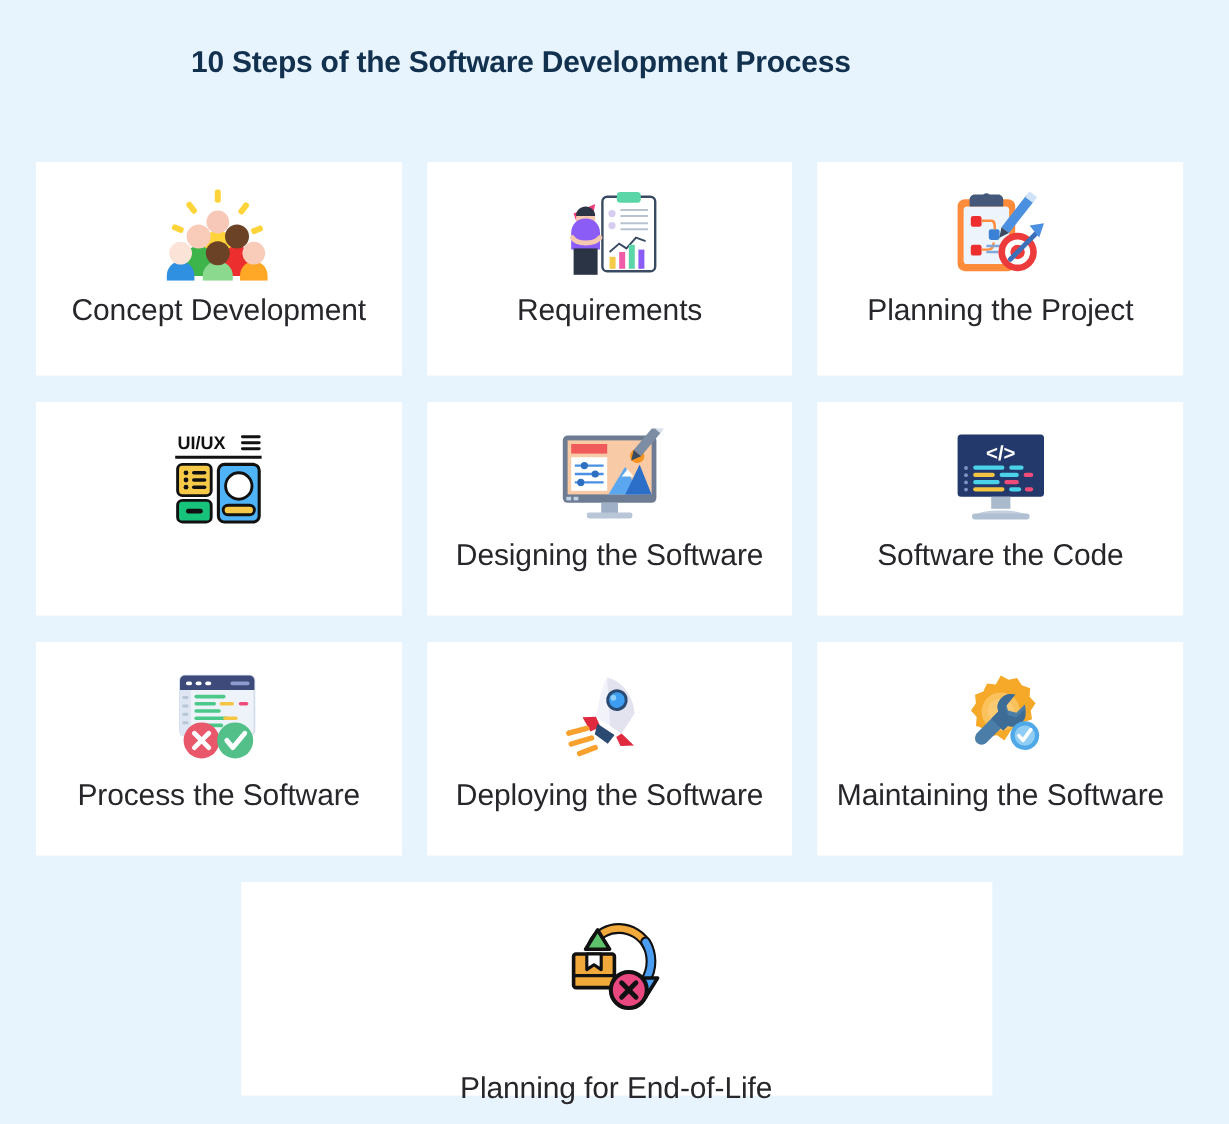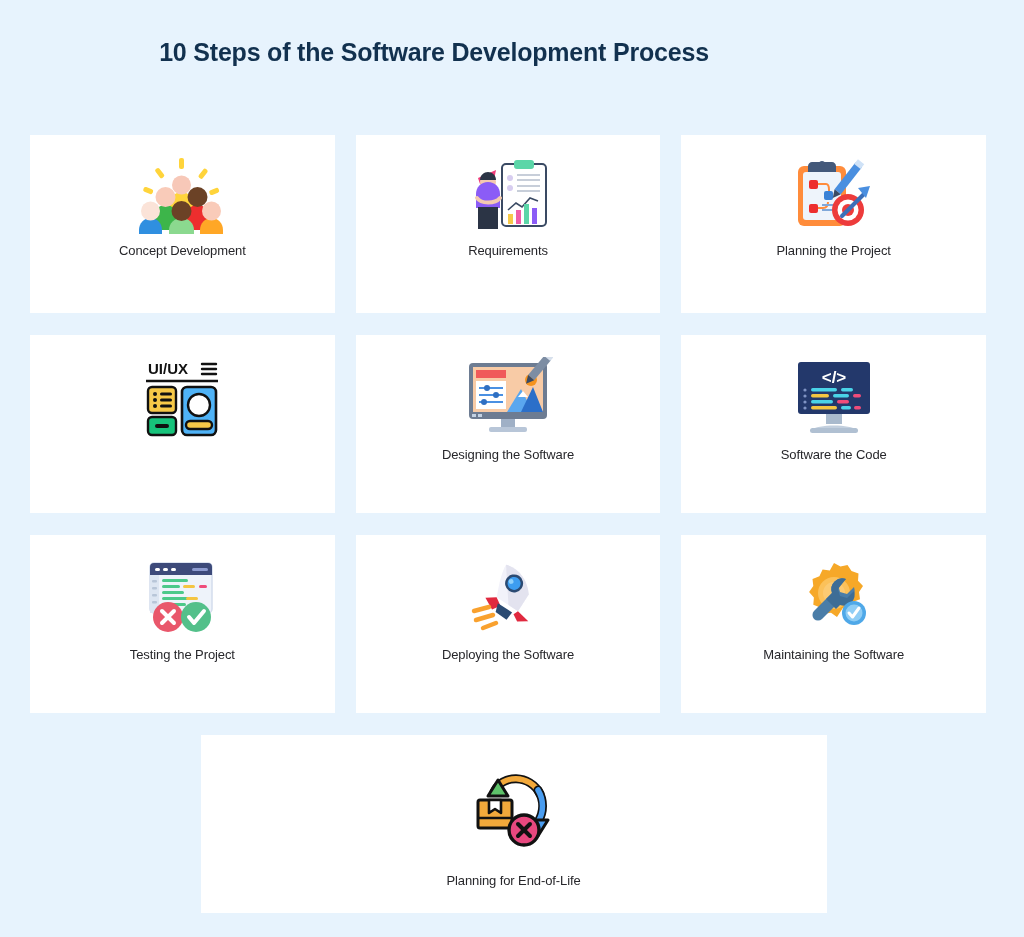--- a/index.html
+++ b/index.html
@@ -57,30 +57,31 @@
   .row-3 .card { height: 178px; }
   .card:last-child { margin-right: 11px; }
   .row-4 {
     justify-content: center;
     margin-bottom: 0;
   }
   .row-4 .card {
     width: 626px;
     height: 178px;
     margin-right: 0;
+    gap: 28px;
   }
   .icon-box {
     height: 80px;
     display: flex;
     align-items: center;
     justify-content: center;
     margin-bottom: 6px;
   }
   .card-label {
-    font-size: 13px;
+    font-size: 25px;
     color: #27272b;
     text-align: center;
     line-height: 1.28;
     letter-spacing: -0.1px;
     max-width: 280px;
   }
   .row-2 .icon-box { height: 84px; }
   .row-2 .card-label { margin-top: 2px; }
   .row-3 .icon-box { height: 86px; }
   .row-4 .icon-box { height: 88px; margin-top: 10px; }
@@ -349,21 +350,21 @@
             <circle cx="28" cy="58" r="15" fill="#e9576b"></circle>
             <g stroke="#ffffff" stroke-width="4" stroke-linecap="round">
               <line x1="22" y1="52" x2="34" y2="64"></line>
               <line x1="34" y1="52" x2="22" y2="64"></line>
             </g>
             <circle cx="56" cy="58" r="15" fill="#53c08a"></circle>
             <polyline points="49,58 54,64 64,52" fill="none" stroke="#ffffff" stroke-width="4" stroke-linecap="round" stroke-linejoin="round"></polyline>
           </svg>
         </div>
         <div class="card-label">
-          <div>Testing the Project</div>
+          <div>Process the Software</div>
         </div>
       </div>
 
       <div class="card">
         <div class="icon-box">
           <svg width="84" height="78" viewBox="0 0 84 78">
             <g transform="rotate(-12 42 39)">
               <path d="M47 6c12 6 18 20 16 34l-14 14-18-18 6-14C41 14 44 9 47 6z" fill="#f2f2fa"></path>
               <path d="M47 6c12 6 18 20 16 34l-14 14-8-8z" fill="#e3e3ef"></path>
               <circle cx="51" cy="26" r="9" fill="#2b4a72"></circle>

